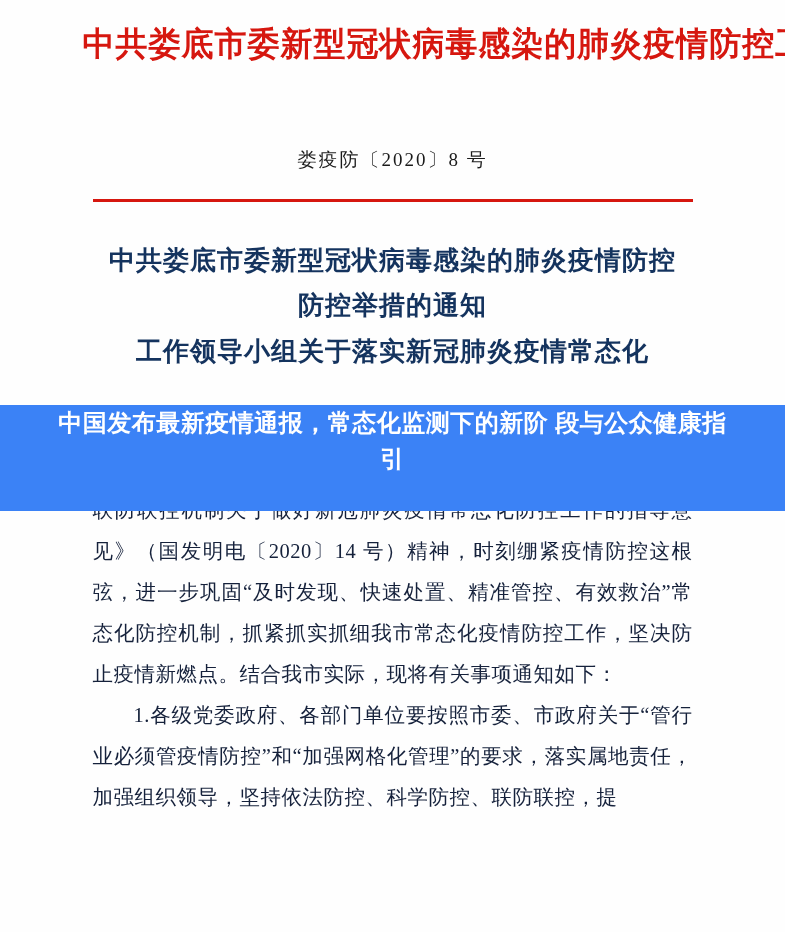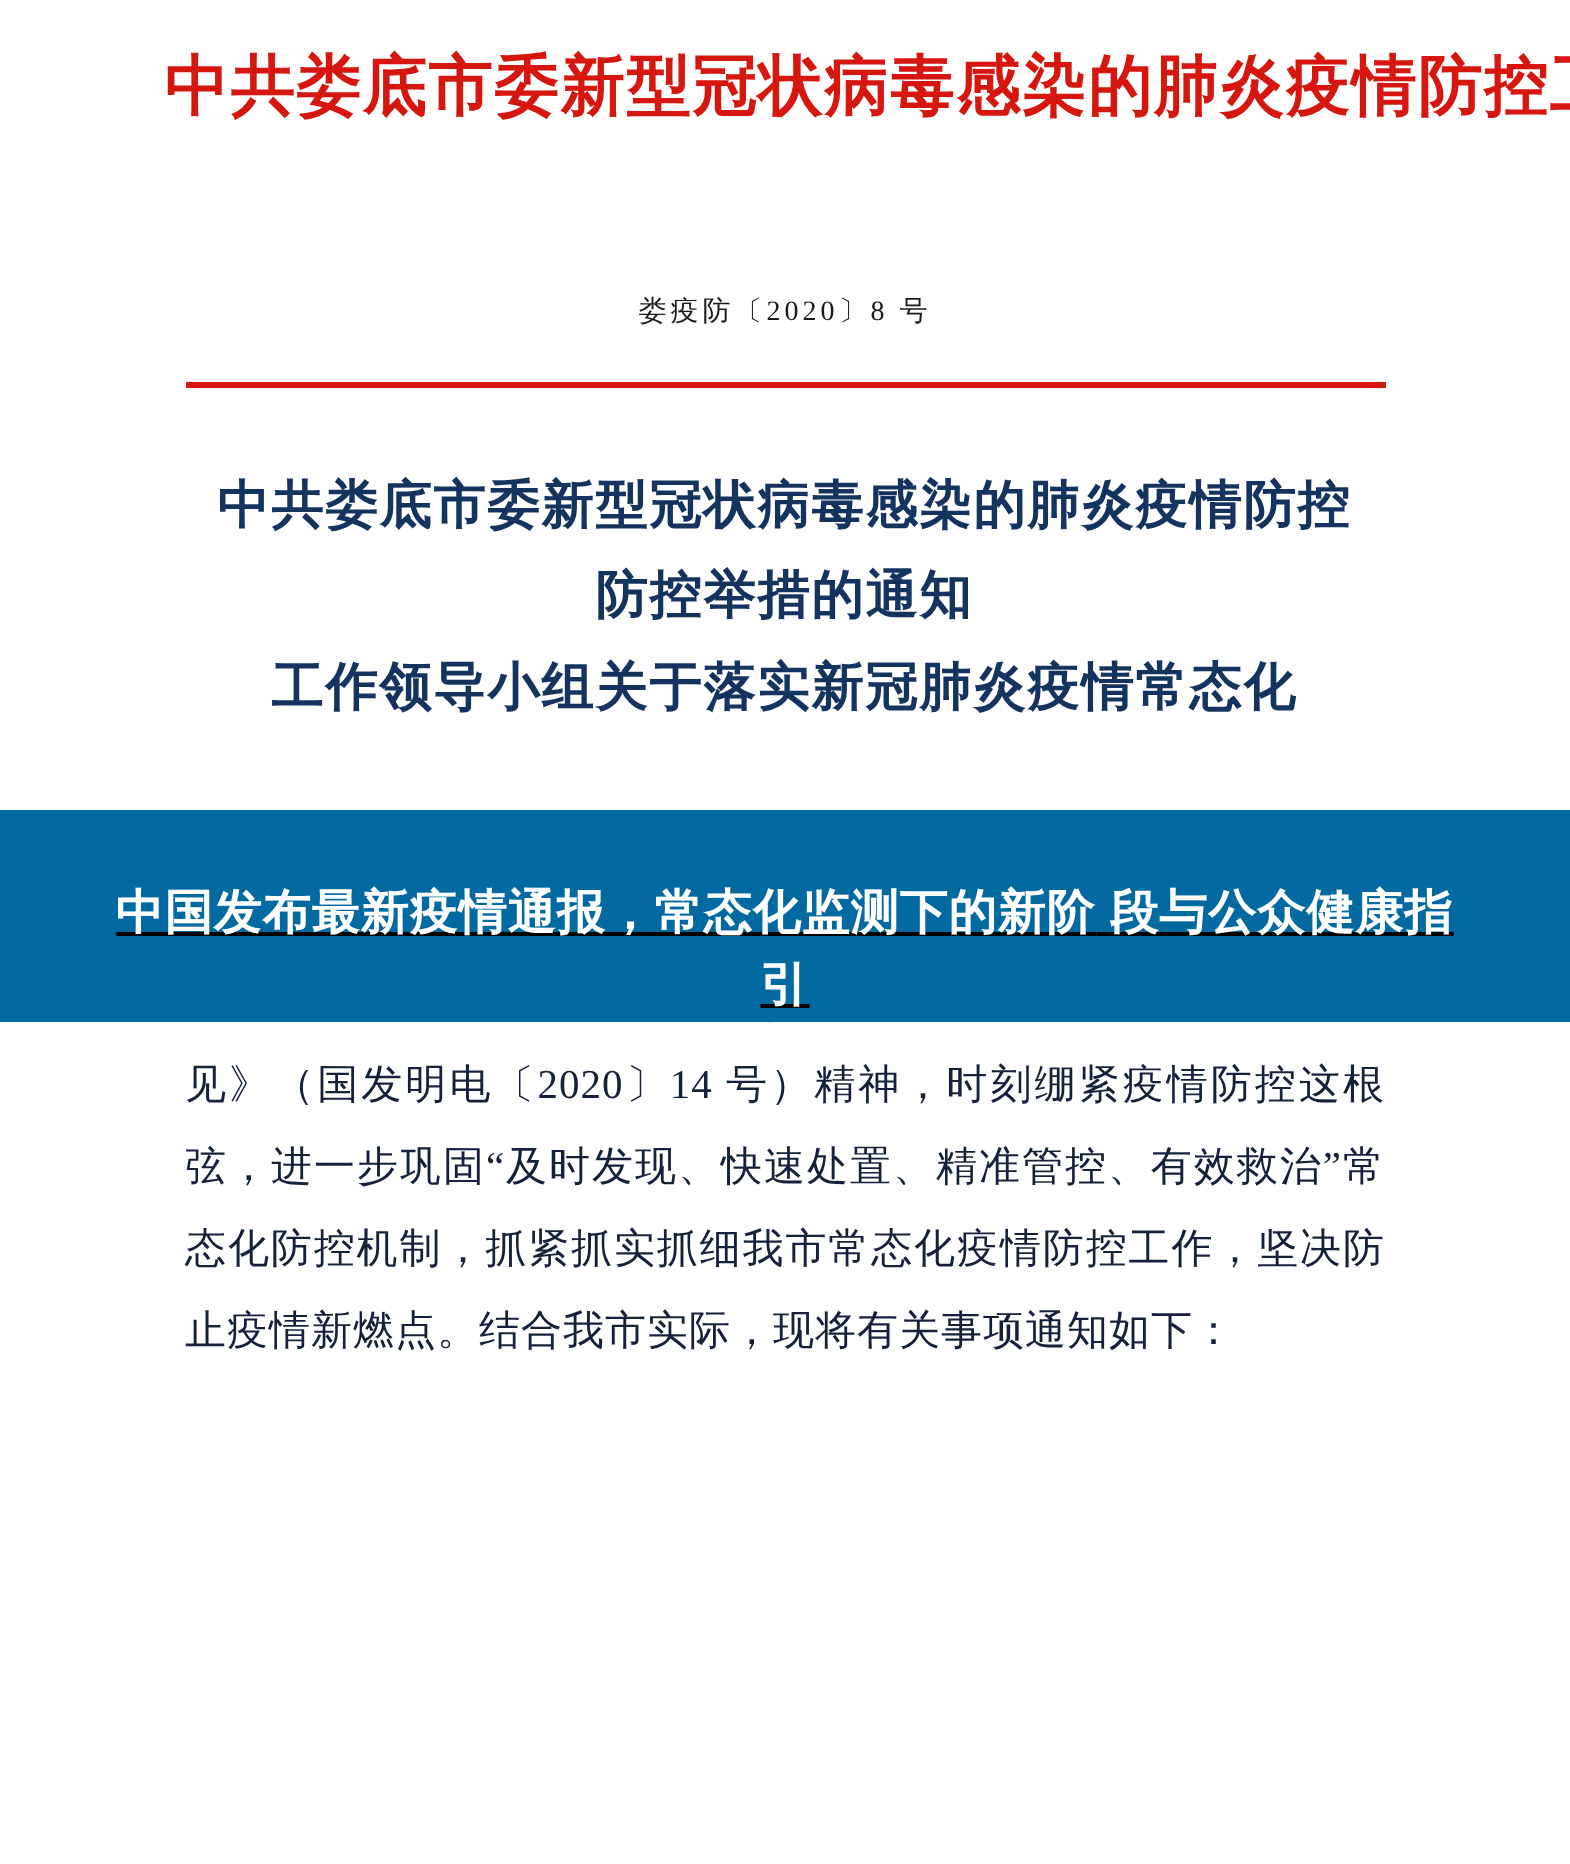--- a/index.html
+++ b/index.html
@@ -31,21 +31,21 @@
     letter-spacing: 1px;
     line-height: 1.35;
     white-space: nowrap;
     margin: 0 auto;
     width: 640px;
     transform: scaleX(0.97);
   }
 
   .doc-number {
     text-align: center;
-    font-size: 14px;
+    font-size: 19px;
     color: #1a1a1a;
     margin-top: 80px;
     letter-spacing: 2px;
     font-family: "Liberation Serif", "DejaVu Serif", serif;
   }
 
   .red-rule {
     width: 600px;
     height: 3px;
     background: #d6170f;
@@ -91,25 +91,24 @@
     font-weight: bold;
   }
 
   
   .caption-band {
     position: absolute;
     left: 0;
     right: 0;
     top: 405px;
     height: 106px;
-    background: #0369a1;
+    background: #3b82f6;
     display: flex;
-    align-items: flex-end;
+    align-items: flex-start;
     justify-content: center;
-    text-decoration: underline;
   }
   .caption-text {
     color: #ffffff;
     font-family: "Liberation Sans", "DejaVu Sans", sans-serif;
     font-weight: bold;
     font-size: 24px;
     line-height: 1.5;
     text-align: center;
     width: 690px;
     letter-spacing: 0.5px;
@@ -130,20 +129,21 @@
 
   <div class="doc-title">
     <span class="tl">中共娄底市委新型冠状病毒感染的肺炎疫情防控</span>
     <span class="tl">防控举措的通知</span>
     <span class="tl">工作领导小组关于落实新冠肺炎疫情常态化</span>
   </div>
 
   <div class="body-wrap">
     <p class="noindent">管委会，市直机关各单位：</p>
     <p>为认真贯彻落实《国务院应对新型冠状病毒感染的肺炎疫情联防联控机制关于做好新冠肺炎疫情常态化防控工作的指导意见》（国发明电〔2020〕14 号）精神，时刻绷紧疫情防控这根弦，进一步巩固“及时发现、快速处置、精准管控、有效救治”常态化防控机制，抓紧抓实抓细我市常态化疫情防控工作，坚决防止疫情新燃点。结合我市实际，现将有关事项通知如下：</p>
+    <p>1.各级党委政府、各部门单位要按照市委、市政府关于“管行业必须管疫情防控”和“加强网格化管理”的要求，落实属地责任，加强组织领导，坚持依法防控、科学防控、联防联控，提</p>
   </div>
 
   <div class="caption-band">
     <div class="caption-text">
       <span>中国发布最新疫情通报，常态化监测下的新阶</span>
       <span>段与公众健康指引</span>
     </div>
   </div>
 
 </div>

